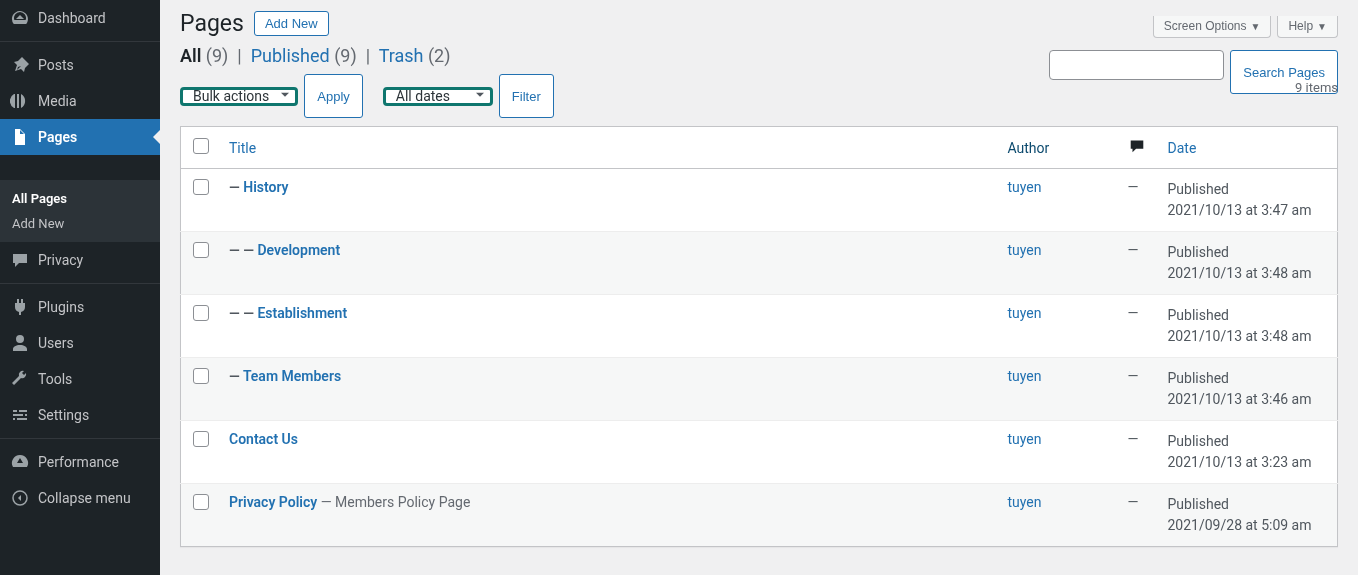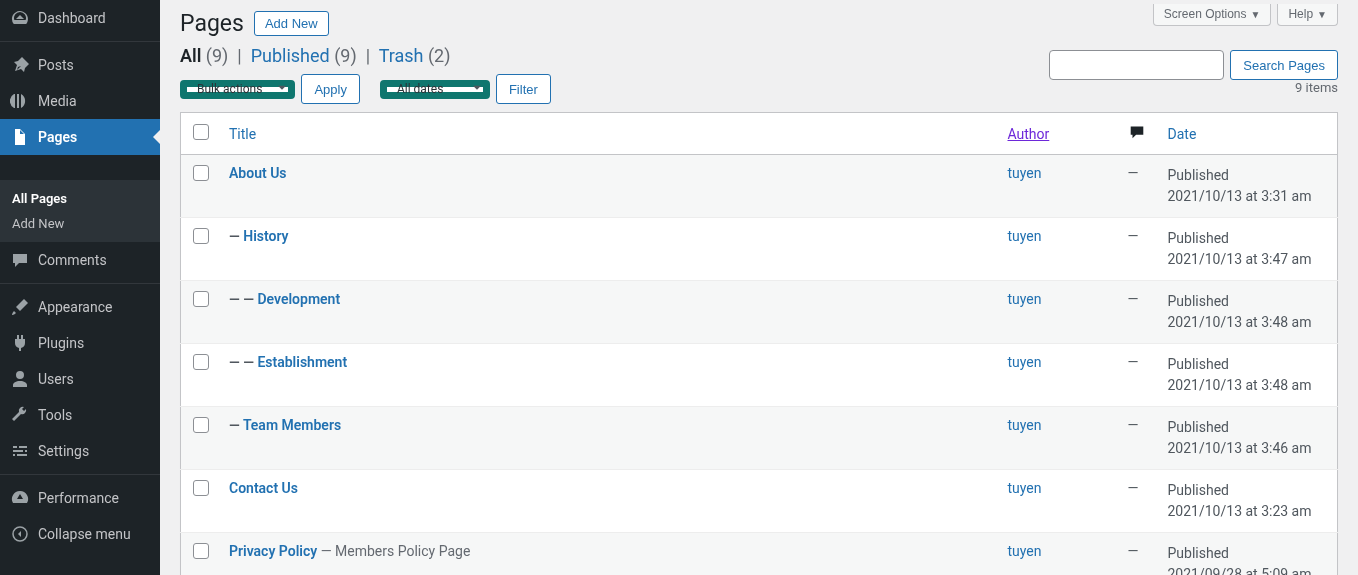--- a/index.html
+++ b/index.html
@@ -72,21 +72,21 @@
 
   
   .main {
     flex: 1;
     padding: 0;
     position: relative;
   }
   .top-controls {
     position: absolute;
     right: 0;
-    top: 4px;
+    top: 16px;
     display: flex;
     gap: 6px;
     padding: 0 20px 0 0;
   }
   .screen-btn {
     background: #f6f7f7;
     border: 1px solid #c3c4c7;
     border-top: none;
     border-radius: 0 0 4px 4px;
     padding: 3px 10px 4px;
@@ -126,26 +126,26 @@
   .subsubsub .count { color: #646970; }
 
   .tablenav {
     display: flex;
     align-items: center;
     gap: 6px;
     margin: 6px 0 8px;
     position: relative;
   }
   .select {
-    border: 7px solid #0f766e;
+    border: 3px solid #0f766e;
     border-radius: 4px;
     background: #fff;
     padding: 0 26px 0 10px;
     height: 19px;
-    font-size: 12px;
+    font-size: 14px;
     line-height: 28px;
     appearance: none;
     position: relative;
     display: inline-flex;
     align-items: center;
     color: #2c3338;
     cursor: pointer;
   }
   .select-wrap { position: relative; display: inline-block; }
   .select-wrap::after {
@@ -157,21 +157,21 @@
     border: 4px solid transparent;
     border-top-color: #50575e;
     pointer-events: none;
   }
   .btn-outline {
     border: 1px solid #2271b1;
     color: #2271b1;
     background: #fff;
     border-radius: 3px;
     padding: 0 12px;
-    height: 30px;
+    height: 44px;
     font-size: 13px;
     cursor: pointer;
   }
   .items-count {
     position: absolute;
     right: 0;
     top: 6px;
     color: #646970;
     font-size: 13px;
   }
@@ -201,21 +201,21 @@
   }
   table.list thead th {
     text-align: left;
     font-weight: 400;
     font-size: 14px;
     padding: 10px 10px;
     border-bottom: 1px solid #c3c4c7;
     color: #2271b1;
   }
   table.list thead th.cb, table.list td.cb { width: 30px; padding-left: 12px; }
-  table.list thead th.author { width: 120px; color: #6d28d9; text-decoration: underline; }
+  table.list thead th.author { width: 120px; color: #0c4a6e; }
   table.list thead th.comments { width: 40px; color:#1d2327;}
   table.list thead th.date { width: 180px; }
   table.list tbody td {
     padding: 10px 10px;
     border-top: 1px solid #ededed;
     vertical-align: top;
     font-size: 14px;
   }
   table.list tbody tr:first-child td { border-top: none; }
   table.list tbody tr.alt { background: #f6f7f7; }
@@ -282,33 +282,25 @@
     <div class="sub-item current">All Pages</div>
     <div class="sub-item">Add New</div>
   </div>
 
   <div class="menu-item top">
     <span class="mi-icon">
       <svg width="20" height="20" viewBox="0 0 20 20">
           <path fill="currentColor" d="M3 4h14v9H9l-4 4v-4H3z"></path>
         </svg>
     </span>
-    <span>Comments</span>
+    <span>Privacy</span>
   </div>
 
   <div class="menu-sep line"></div>
 
-  <div class="menu-item top">
-    <span class="mi-icon">
-      <svg width="20" height="20" viewBox="0 0 20 20">
-          <path fill="currentColor" d="M14 2 6 10l4 4 8-8zM4 14c-2 2-2 4-2 4s2 0 4-2z"></path>
-        </svg>
-    </span>
-    <span>Appearance</span>
-  </div>
 
   <div class="menu-item top">
     <span class="mi-icon">
       <svg width="20" height="20" viewBox="0 0 20 20">
           <path fill="currentColor" d="M7 2v4H5v4a5 5 0 0 0 4 4.9V18h2v-3.1A5 5 0 0 0 15 10V6h-2V2h-2v4H9V2z"></path>
         </svg>
     </span>
     <span>Plugins</span>
   </div>
 
@@ -420,30 +412,20 @@
             <span class="comments-icon">
               <svg width="18" height="18" viewBox="0 0 20 20">
                   <path d="M3 4h14v9H9l-4 4v-4H3z"></path>
                 </svg>
             </span>
           </th>
           <th class="date">Date</th>
         </tr>
       </thead>
       <tbody id="table-body">
-          <tr class="alt">
-            <td class="cb"><input type="checkbox" style=""></td>
-            <td><a class="row-title">About Us</a></td>
-            <td><a class="author-link">tuyen</a></td>
-            <td class="dash">—</td>
-            <td class="date-cell">
-              <div>Published</div>
-              <div>2021/10/13 at 3:31 am</div>
-            </td>
-          </tr>
           <tr>
             <td class="cb"><input type="checkbox" style=""></td>
             <td><span class="row-title prefix-dash">— </span><a class="row-title">History</a></td>
             <td><a class="author-link">tuyen</a></td>
             <td class="dash">—</td>
             <td class="date-cell">
               <div>Published</div>
               <div>2021/10/13 at 3:47 am</div>
             </td>
           </tr>

